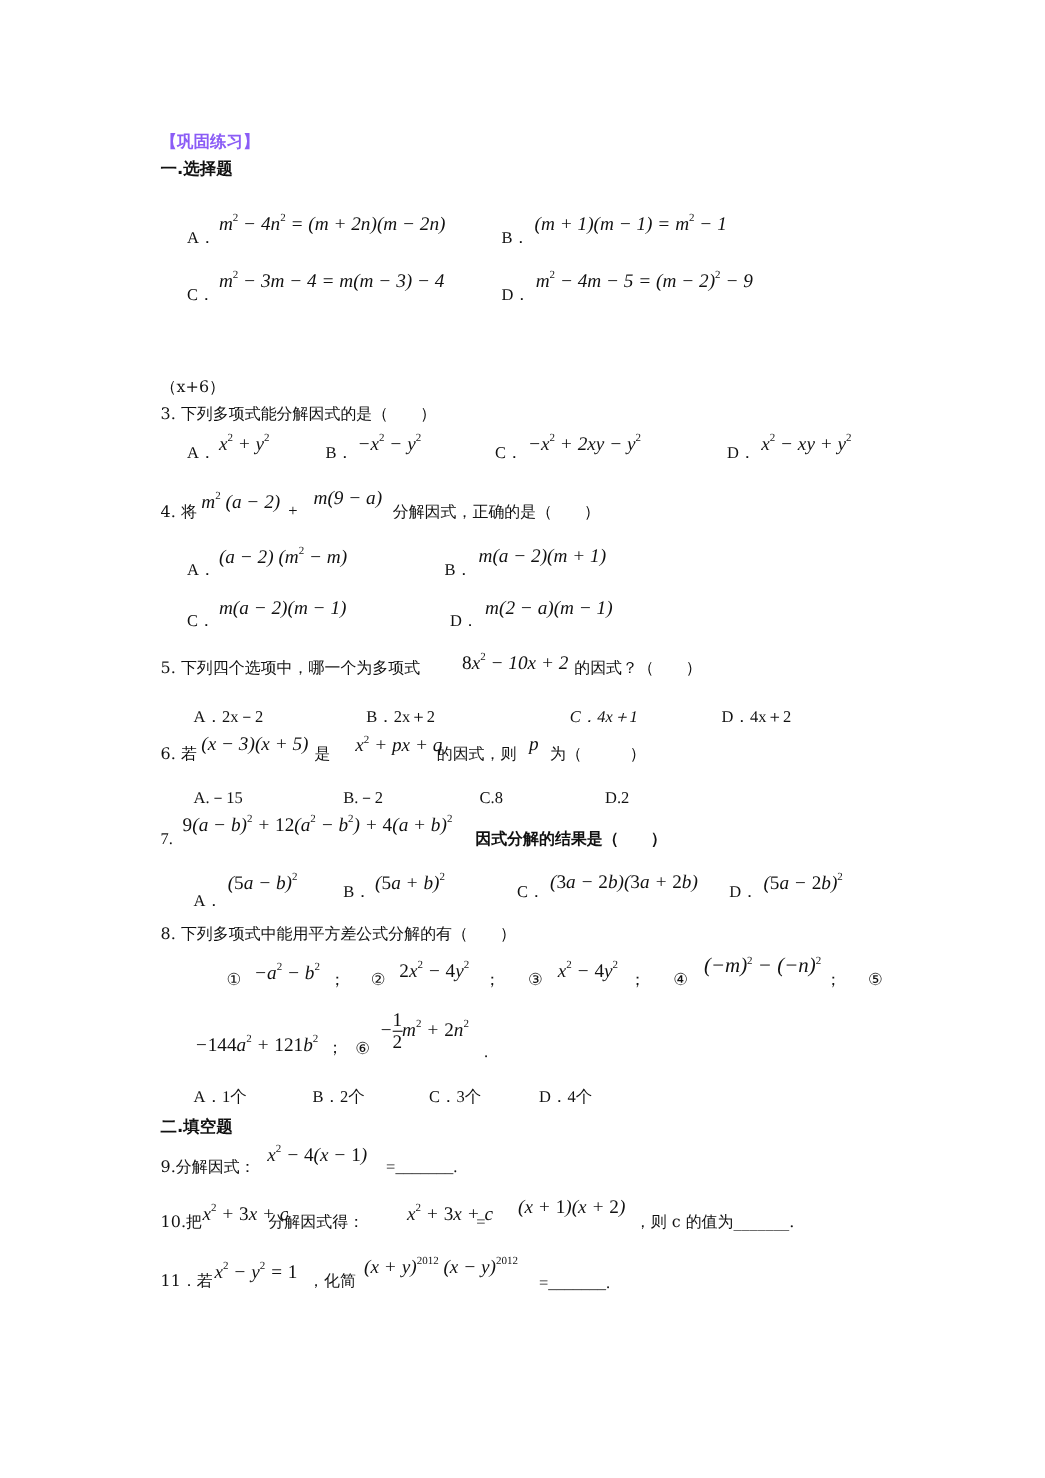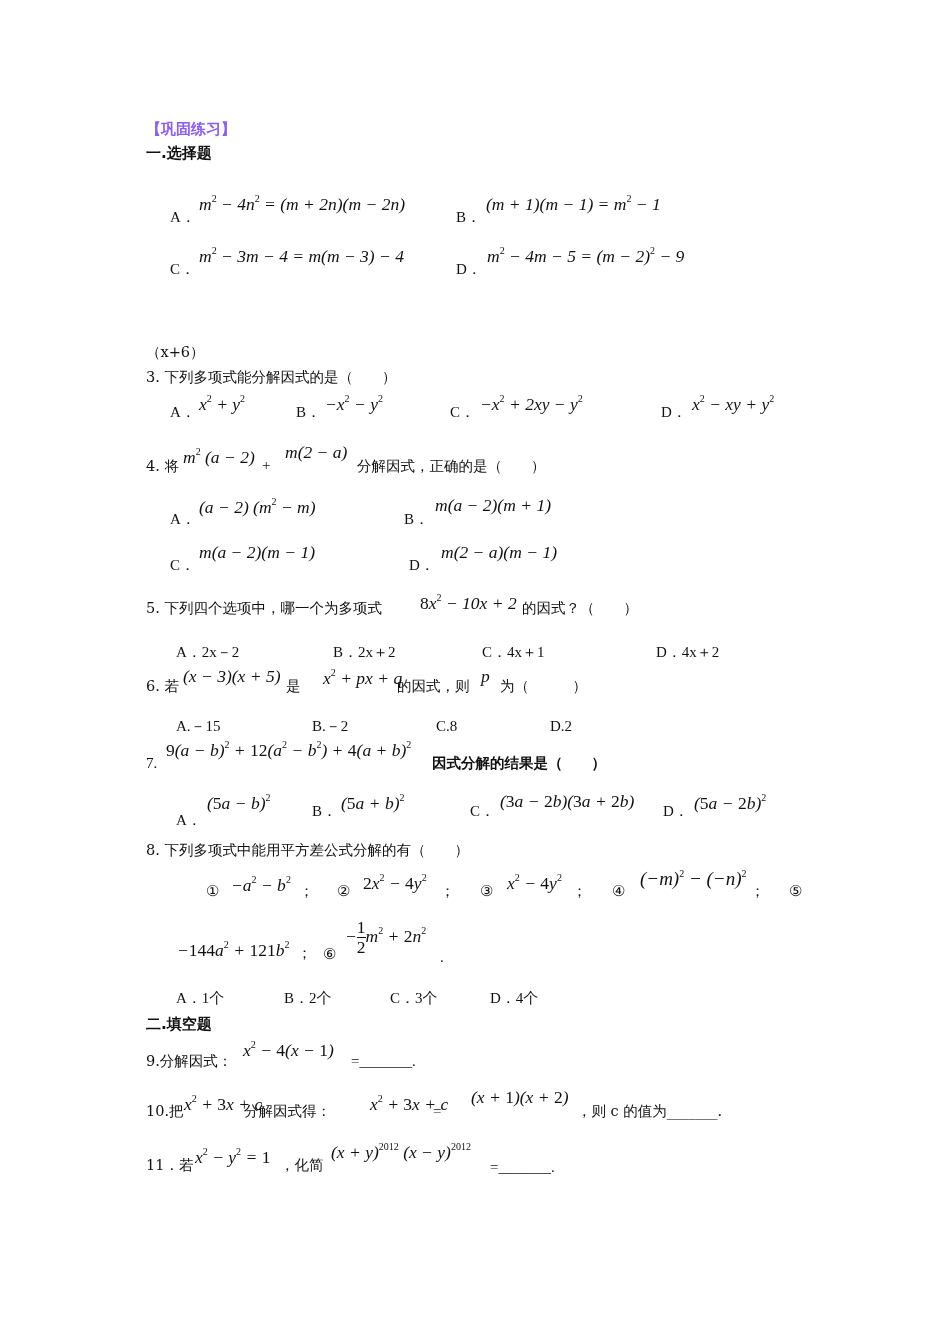--- a/index.html
+++ b/index.html
@@ -45,37 +45,37 @@
   <div class="abs lbl" style="left:296px;top:405px;">B．</div>
   <div class="abs math" style="left:325px;top:394px;">−x<sup>2</sup> − y<sup>2</sup></div>
   <div class="abs lbl" style="left:450px;top:405px;">C．</div>
   <div class="abs math" style="left:480px;top:394px;">−x<sup>2</sup> + 2xy − y<sup>2</sup></div>
   <div class="abs lbl" style="left:661px;top:405px;">D．</div>
   <div class="abs math" style="left:692px;top:394px;">x<sup>2</sup> − xy + y<sup>2</sup></div>
 
   <div class="abs cn" style="left:146px;top:459px;">4. 将</div>
   <div class="abs math" style="left:183px;top:447px;">m<sup>2</sup> (a − 2)</div>
   <div class="abs plain" style="left:262px;top:458px;">+</div>
-  <div class="abs math" style="left:285px;top:444px;">m(2 − a)</div>
+  <div class="abs math" style="left:285px;top:444px;">m(9 − a)</div>
   <div class="abs cn" style="left:357px;top:459px;">分解因式，正确的是（　　）</div>
   <div class="abs lbl" style="left:170px;top:512px;">A．</div>
   <div class="abs math" style="left:199px;top:497px;">(a − 2) (m<sup>2</sup> − m)</div>
   <div class="abs lbl" style="left:404px;top:512px;">B．</div>
   <div class="abs math" style="left:435px;top:497px;">m(a − 2)(m + 1)</div>
   <div class="abs lbl" style="left:170px;top:558px;">C．</div>
   <div class="abs math" style="left:199px;top:544px;">m(a − 2)(m − 1)</div>
   <div class="abs lbl" style="left:409px;top:558px;">D．</div>
   <div class="abs math" style="left:441px;top:544px;">m(2 − a)(m − 1)</div>
 
   <div class="abs cn" style="left:146px;top:601px;">5. 下列四个选项中，哪一个为多项式</div>
   <div class="abs math" style="left:420px;top:593px;"><span style="font-style:normal">8</span>x<sup>2</sup> − 10x + 2</div>
   <div class="abs cn" style="left:522px;top:601px;">的因式？（　　）</div>
   <div class="abs plain" style="left:176px;top:645px;">A．2x－2</div>
   <div class="abs plain" style="left:333px;top:645px;text-align:right;">B．2x＋2</div>
-  <div class="abs plain" style="left:482px;top:645px;">C．4x＋1</div>
+  <div class="abs plain" style="left:518px;top:645px;font-style:italic;">C．4x＋1</div>
   <div class="abs plain" style="left:656px;top:645px;">D．4x＋2</div>
 
   <div class="abs cn" style="left:146px;top:679px;">6. 若</div>
   <div class="abs math" style="left:183px;top:668px;">(x − 3)(x + 5)</div>
   <div class="abs cn" style="left:286px;top:679px;">是</div>
   <div class="abs math" style="left:305px;top:668px;margin-left:18px;">x<sup>2</sup> + px + q</div>
   <div class="abs cn" style="left:397px;top:679px;">的因式，则</div>
   <div class="abs math" style="left:481px;top:668px;">p</div>
   <div class="abs cn" style="left:500px;top:679px;">为（　　　）</div>
   <div class="abs plain" style="left:176px;top:719px;">A.－15</div>

